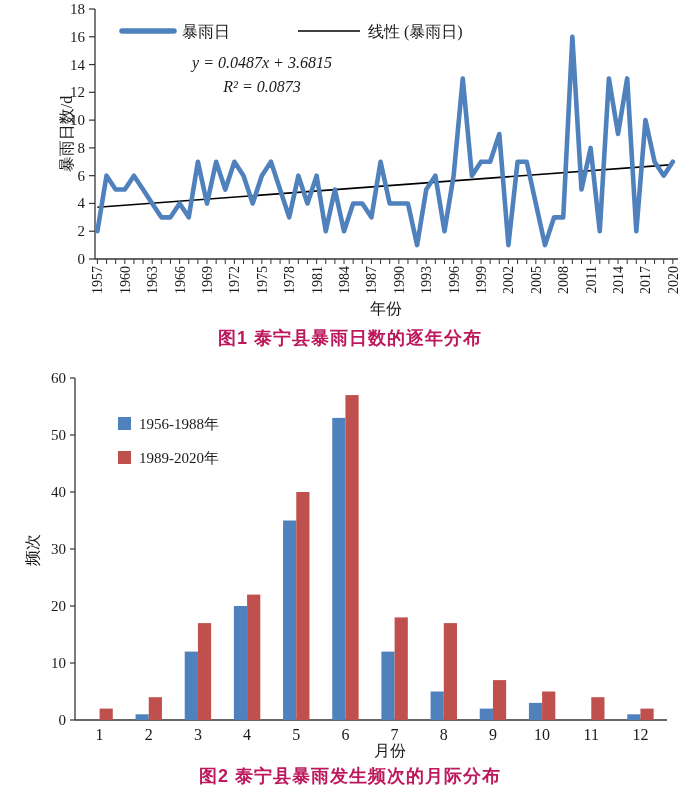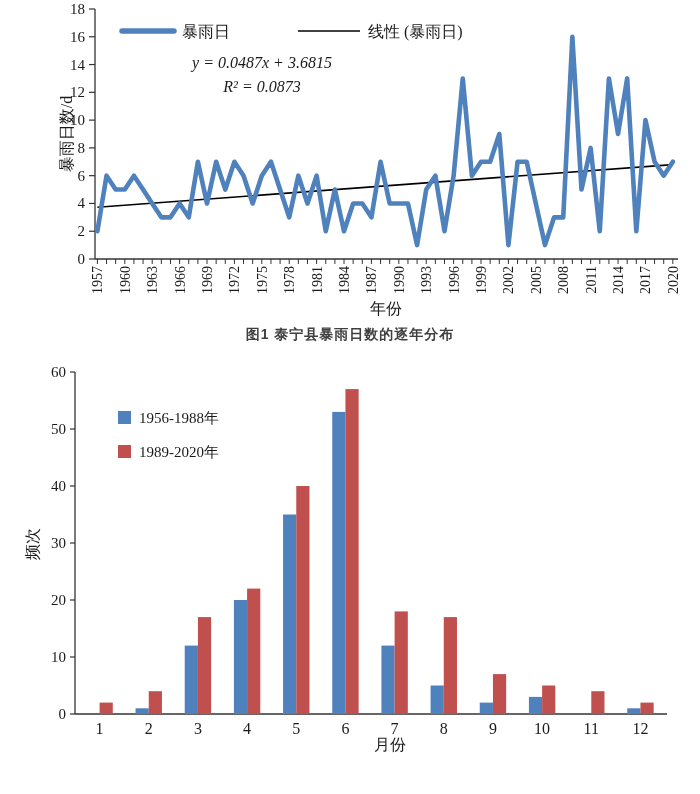--- a/index.html
+++ b/index.html
@@ -3,22 +3,22 @@
 <meta charset="utf-8">
 <style>
   html,body{margin:0;padding:0;background:#ffffff;}
   body{width:700px;font-family:"Liberation Serif",serif;color:#1a1a1a;}
   main{width:700px;}
   figure{margin:0;padding:0;}
   .caption{
     text-align:center;
     font-family:"Liberation Sans",sans-serif;
     font-weight:700;
-    font-size:14px;
-    color:#404040;
+    font-size:18px;
+    color:#be185d;
     margin:4px 0 10px 0;
     letter-spacing:1px;
   }
   svg{display:block;}
   text{fill:#1a1a1a;}
 </style>
 </head>
 <body>
 
 <main>
@@ -199,15 +199,16 @@
         <rect x="627.255" y="354.3" width="13.2" height="5.7" fill="#4f81bd"></rect>
         <rect x="640.455" y="348.6" width="13.2" height="11.4" fill="#c0504d"></rect>
         <text x="640.455" y="380" font-family="&quot;Liberation Serif&quot;,serif" font-size="16" text-anchor="middle">12</text>
         <rect x="118" y="57" width="13" height="13" fill="#4f81bd"></rect>
         <text x="139" y="69" font-family="&quot;Liberation Serif&quot;,serif" font-size="15">1956-1988年</text>
         <rect x="118" y="91" width="13" height="13" fill="#c0504d"></rect>
         <text x="139" y="103" font-family="&quot;Liberation Serif&quot;,serif" font-size="15">1989-2020年</text>
         <text x="0" y="0" font-family="&quot;Liberation Serif&quot;,serif" font-size="16" text-anchor="middle" transform="translate(38,190) rotate(-90)">频次</text>
         <text x="390" y="396" font-family="&quot;Liberation Serif&quot;,serif" font-size="16" text-anchor="middle">月份</text>
       </svg>
+    <figcaption class="caption">图2  泰宁县暴雨发生频次的月际分布</figcaption>
   </figure>
 
 </main>
 
 </body></html>

